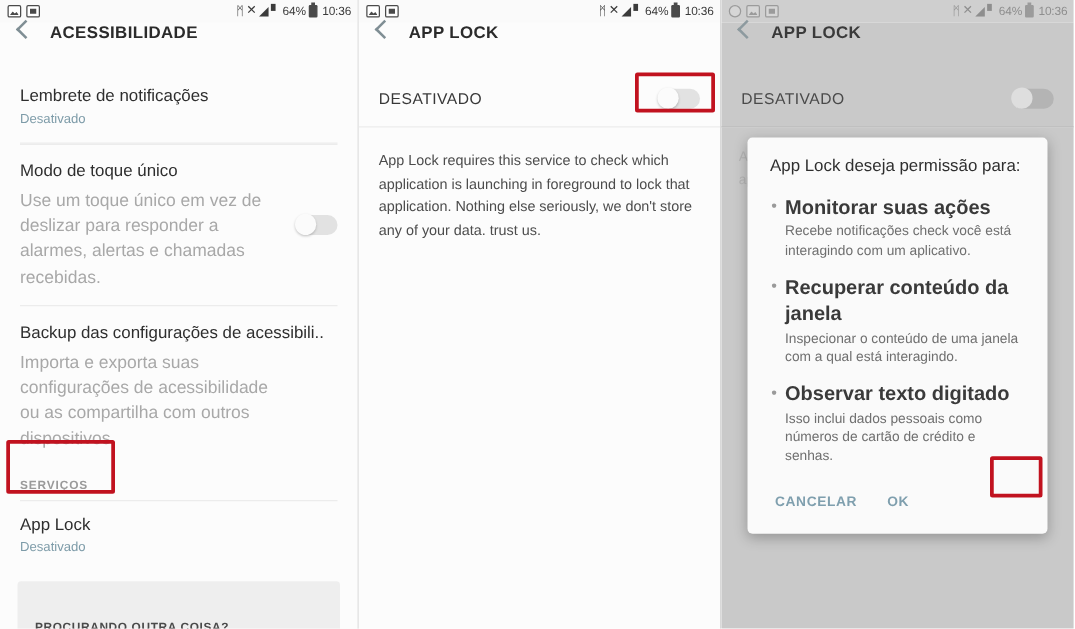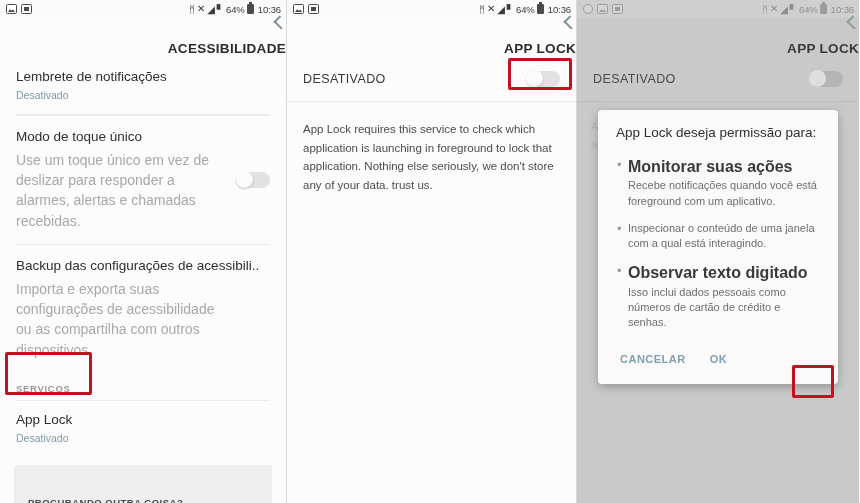--- a/index.html
+++ b/index.html
@@ -72,25 +72,24 @@
     content: ""; position: absolute; top: -2.6px; left: 1.6px;
     width: 2.6px; height: 1.6px; background: #4a4a4a;
   }
   .dim .batt::before { background: #9b9b9b; }
   .clock { margin-left: 2px; }
 
   
   .actionbar {
     height: 38px;
     display: flex;
-    align-items: flex-end;
+    align-items: flex-start;
     padding-left: 12px;
     background: #fcfcfc;
     gap: 14px;
-    flex-direction: column;
   }
   .actionbar.dim { background: #c9c9c9; }
   .back-arrow {
     width: 11px; height: 11px;
     border-left: 2px solid #7f8e94;
     border-bottom: 2px solid #7f8e94;
     transform: rotate(45deg);
     margin-left: 3px;
   }
   .dim .back-arrow { border-color: #8d9a9f; }
@@ -429,27 +428,28 @@
       <div class="ghost-text">App Lock requires this service to check which application is launching in foreground to lock</div>
     </div>
 
     <div class="dialog">
       <div class="dlg-title">App Lock deseja permissão para:</div>
 
       <div class="dlg-item">
         <div class="dlg-bullet">•</div>
         <div class="dlg-item-body">
           <div class="dlg-item-title">Monitorar suas ações</div>
-          <div class="dlg-item-desc">Recebe notificações quando você está foreground com um aplicativo.</div>
+          <div class="dlg-item-desc">Recebe notificações check você está interagindo com um aplicativo.</div>
         </div>
       </div>
 
       <div class="dlg-item">
         <div class="dlg-bullet">•</div>
         <div class="dlg-item-body">
+          <div class="dlg-item-title">Recuperar conteúdo da janela</div>
           <div class="dlg-item-desc">Inspecionar o conteúdo de uma janela com a qual está interagindo.</div>
         </div>
       </div>
 
       <div class="dlg-item">
         <div class="dlg-bullet">•</div>
         <div class="dlg-item-body">
           <div class="dlg-item-title">Observar texto digitado</div>
           <div class="dlg-item-desc">Isso inclui dados pessoais como números de cartão de crédito e senhas.</div>
         </div>

